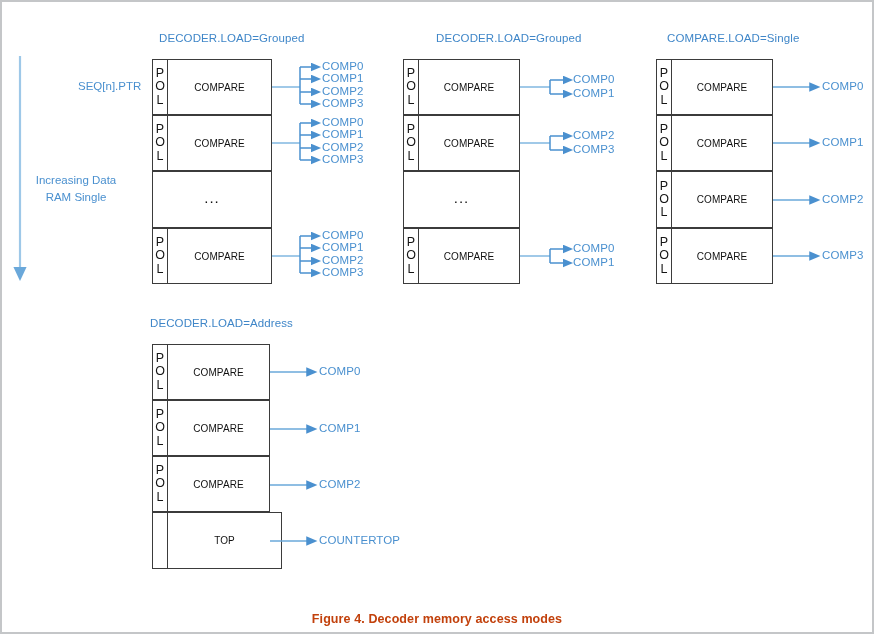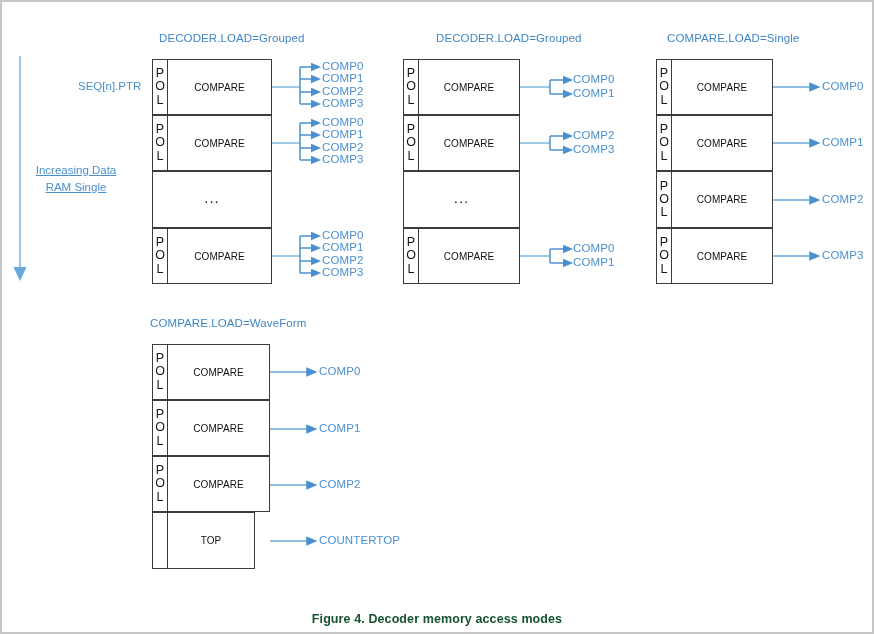--- a/index.html
+++ b/index.html
@@ -99,41 +99,41 @@
     white-space: nowrap;
   }
   
   .caption {
     position: absolute;
     left: 0;
     right: 0;
     text-align: center;
     font-size: 12.5px;
     font-weight: bold;
-    color: #14532d;
+    color: #c2410c;
     letter-spacing: .1px;
   }
 </style>
 </head>
 <body>
 
 <div id="figure-root">
 
   <svg class="wire-svg" style="left:0px; top:50px; width:40px; height:240px;">
     <defs>
       <marker id="ar-axis" markerWidth="7" markerHeight="7" refX="3.2" refY="3" orient="auto">
         <path d="M0,0 L6.4,3 L0,6 z" fill="#6aa8da"></path>
       </marker>
     </defs>
     <line x1="18" y1="4" x2="18" y2="222" stroke="#9ec8e8" stroke-width="2.2" marker-end="url(#ar-axis)"></line>
   </svg>
 
   <div class="ptr-label" style="left:76px; top:78px;">SEQ[n].PTR</div>
 
-  <div class="axis-label" style="left:18px; top:160px; width:112px;text-decoration:underline;">
+  <div class="axis-label" style="left:18px; top:170px; width:112px;">
     <div>Increasing Data</div>
     <div>RAM Single</div>
   </div>
 
   <div class="panel">
     <div class="panel-title" style="left:157px; top:30px;">DECODER.LOAD=Grouped</div>
 
     <div class="stack" style="left:150px; top:57px;">
       <div class="row" style="left:0; top:0;   width:120px; height:56px;">
         <div class="pol">
@@ -323,21 +323,21 @@
     </svg>
     <div class="out-label" style="left:820px; top:191px;">COMP2</div>
 
     <svg class="wire-svg" style="left:771px; top:247px; width:50px; height:14px;">
       <line x1="0" y1="7" x2="42" y2="7" stroke="#6aa8da" stroke-width="1.6" marker-end="url(#ar-b)"></line>
     </svg>
     <div class="out-label" style="left:820px; top:247px;">COMP3</div>
   </div>
 
   <div class="panel">
-    <div class="panel-title" style="left:148px; top:315px;">COMPARE.LOAD=WaveForm</div>
+    <div class="panel-title" style="left:148px; top:315px;">DECODER.LOAD=Address</div>
 
     <div class="stack" style="left:150px; top:342px;">
       <div class="row" style="left:0; top:0;    width:118px; height:56px;">
         <div class="pol">
           <span>P</span>
           <span>O</span>
           <span>L</span>
         </div>
         <div class="cell">COMPARE</div>
       </div>
@@ -350,21 +350,21 @@
         <div class="cell">COMPARE</div>
       </div>
       <div class="row" style="left:0; top:112px; width:118px; height:56px;">
         <div class="pol">
           <span>P</span>
           <span>O</span>
           <span>L</span>
         </div>
         <div class="cell">COMPARE</div>
       </div>
-      <div class="row" style="left:0; top:168px; width:103px; height:57px;">
+      <div class="row" style="left:0; top:168px; width:130px; height:57px;">
         <div class="pol blank"></div>
         <div class="cell">TOP</div>
       </div>
     </div>
 
     <svg class="wire-svg" style="left:268px; top:363px; width:50px; height:14px;">
       <line x1="0" y1="7" x2="42" y2="7" stroke="#6aa8da" stroke-width="1.6" marker-end="url(#ar-b)"></line>
     </svg>
     <div class="out-label" style="left:317px; top:363px;">COMP0</div>
 

